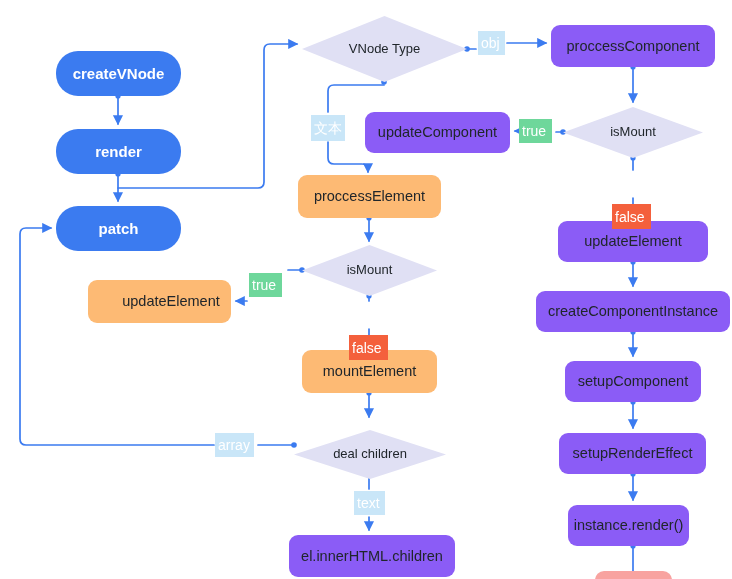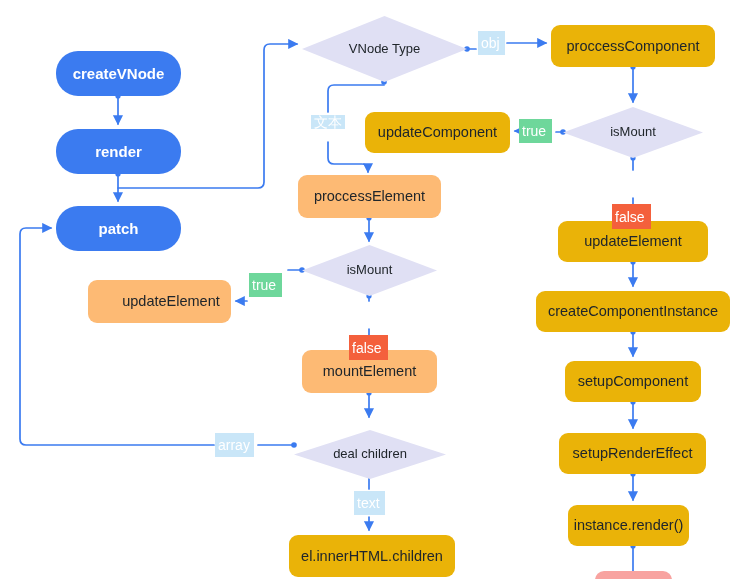--- a/index.html
+++ b/index.html
@@ -51,21 +51,21 @@
   .n-green {
     background: #fdba74;
     color: #20262b;
     border-radius: 9px;
     font-size: 14.5px;
     font-weight: 400;
   }
 
   
   .n-lav {
-    background: #eab308;
+    background: #8b5cf6;
     color: #20262b;
     border-radius: 9px;
     font-size: 14.5px;
     font-weight: 400;
     justify-content: center;
   }
 
   
   .n-salmon {
     background: #f8a3a0;
@@ -270,21 +270,21 @@
   </div>
 
   <div class="badge b-true" style="left:519px; top:119px; width:33px; height:24px;">
     <span>true</span>
   </div>
 
   <div class="badge b-false" style="left:612px; top:172px; width:39px; height:25px;">
     <span>false</span>
   </div>
 
-  <div class="badge b-blue" style="left:311px; top:115px; width:34px; height:14px;">
+  <div class="badge b-blue" style="left:311px; top:115px; width:34px; height:26px;">
     <span>文本</span>
   </div>
 
   <div class="badge b-true" style="left:249px; top:273px; width:33px; height:24px;">
     <span>true</span>
   </div>
 
   <div class="badge b-false" style="left:349px; top:303px; width:39px; height:25px;">
     <span>false</span>
   </div>

